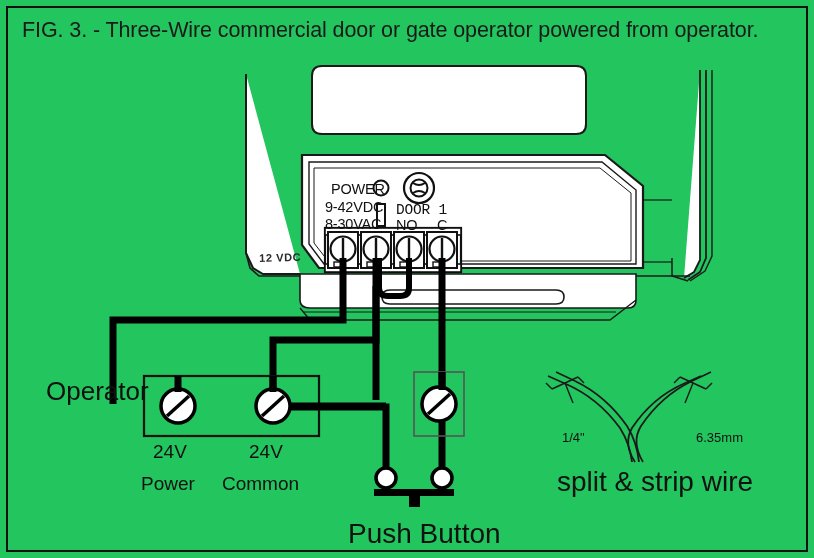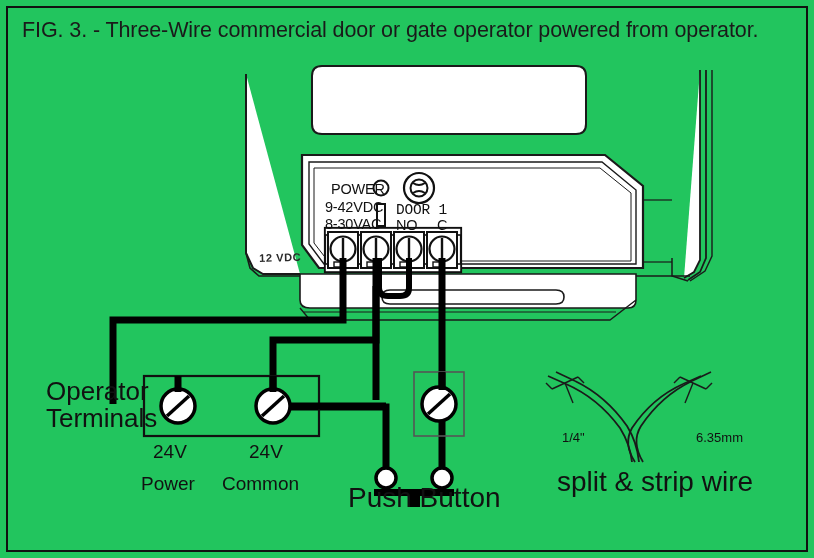--- a/index.html
+++ b/index.html
@@ -249,28 +249,27 @@
   <div class="lbl lbl-term" style="left:325px; top:199px;text-align:center;">9-42VDC</div>
   <div class="lbl lbl-term" style="left:325px; top:216px;">8-30VAC</div>
   <div class="lbl lbl-term" style="left:396px; top:202px;font-family:Liberation Mono, monospace;">DOOR 1</div>
   <div class="lbl lbl-term" style="left:396px; top:217px;text-align:center;">NO</div>
   <div class="lbl lbl-term" style="left:437px; top:217px;">C</div>
 
   <div class="lbl lbl-emboss" style="left:259px; top:252px;">12 VDC</div>
 
   <div class="op-label">
     <div>Operator</div>
-    <div>Terminals</div>
   </div>
 
   <div class="lbl lbl-med" style="left:153px; top:441px;">24V</div>
   <div class="lbl lbl-med" style="left:141px; top:473px;">Power</div>
 
   <div class="lbl lbl-med" style="left:249px; top:441px;">24V</div>
   <div class="lbl lbl-med" style="left:222px; top:473px;">Common</div>
 
-  <div class="lbl lbl-big" style="left:348px; top:482px;">Push Button</div>
+  <div class="lbl lbl-big" style="left:348px; top:518px;">Push Button</div>
 
   <div class="lbl lbl-small" style="left:562px; top:430px;">1/4"</div>
   <div class="lbl lbl-small" style="left:652px; top:430px;margin-left:44px;">6.35mm</div>
   <div class="lbl lbl-big" style="left:557px; top:466px;">split &amp; strip wire</div>
 
 </div>
 
 </body></html>

